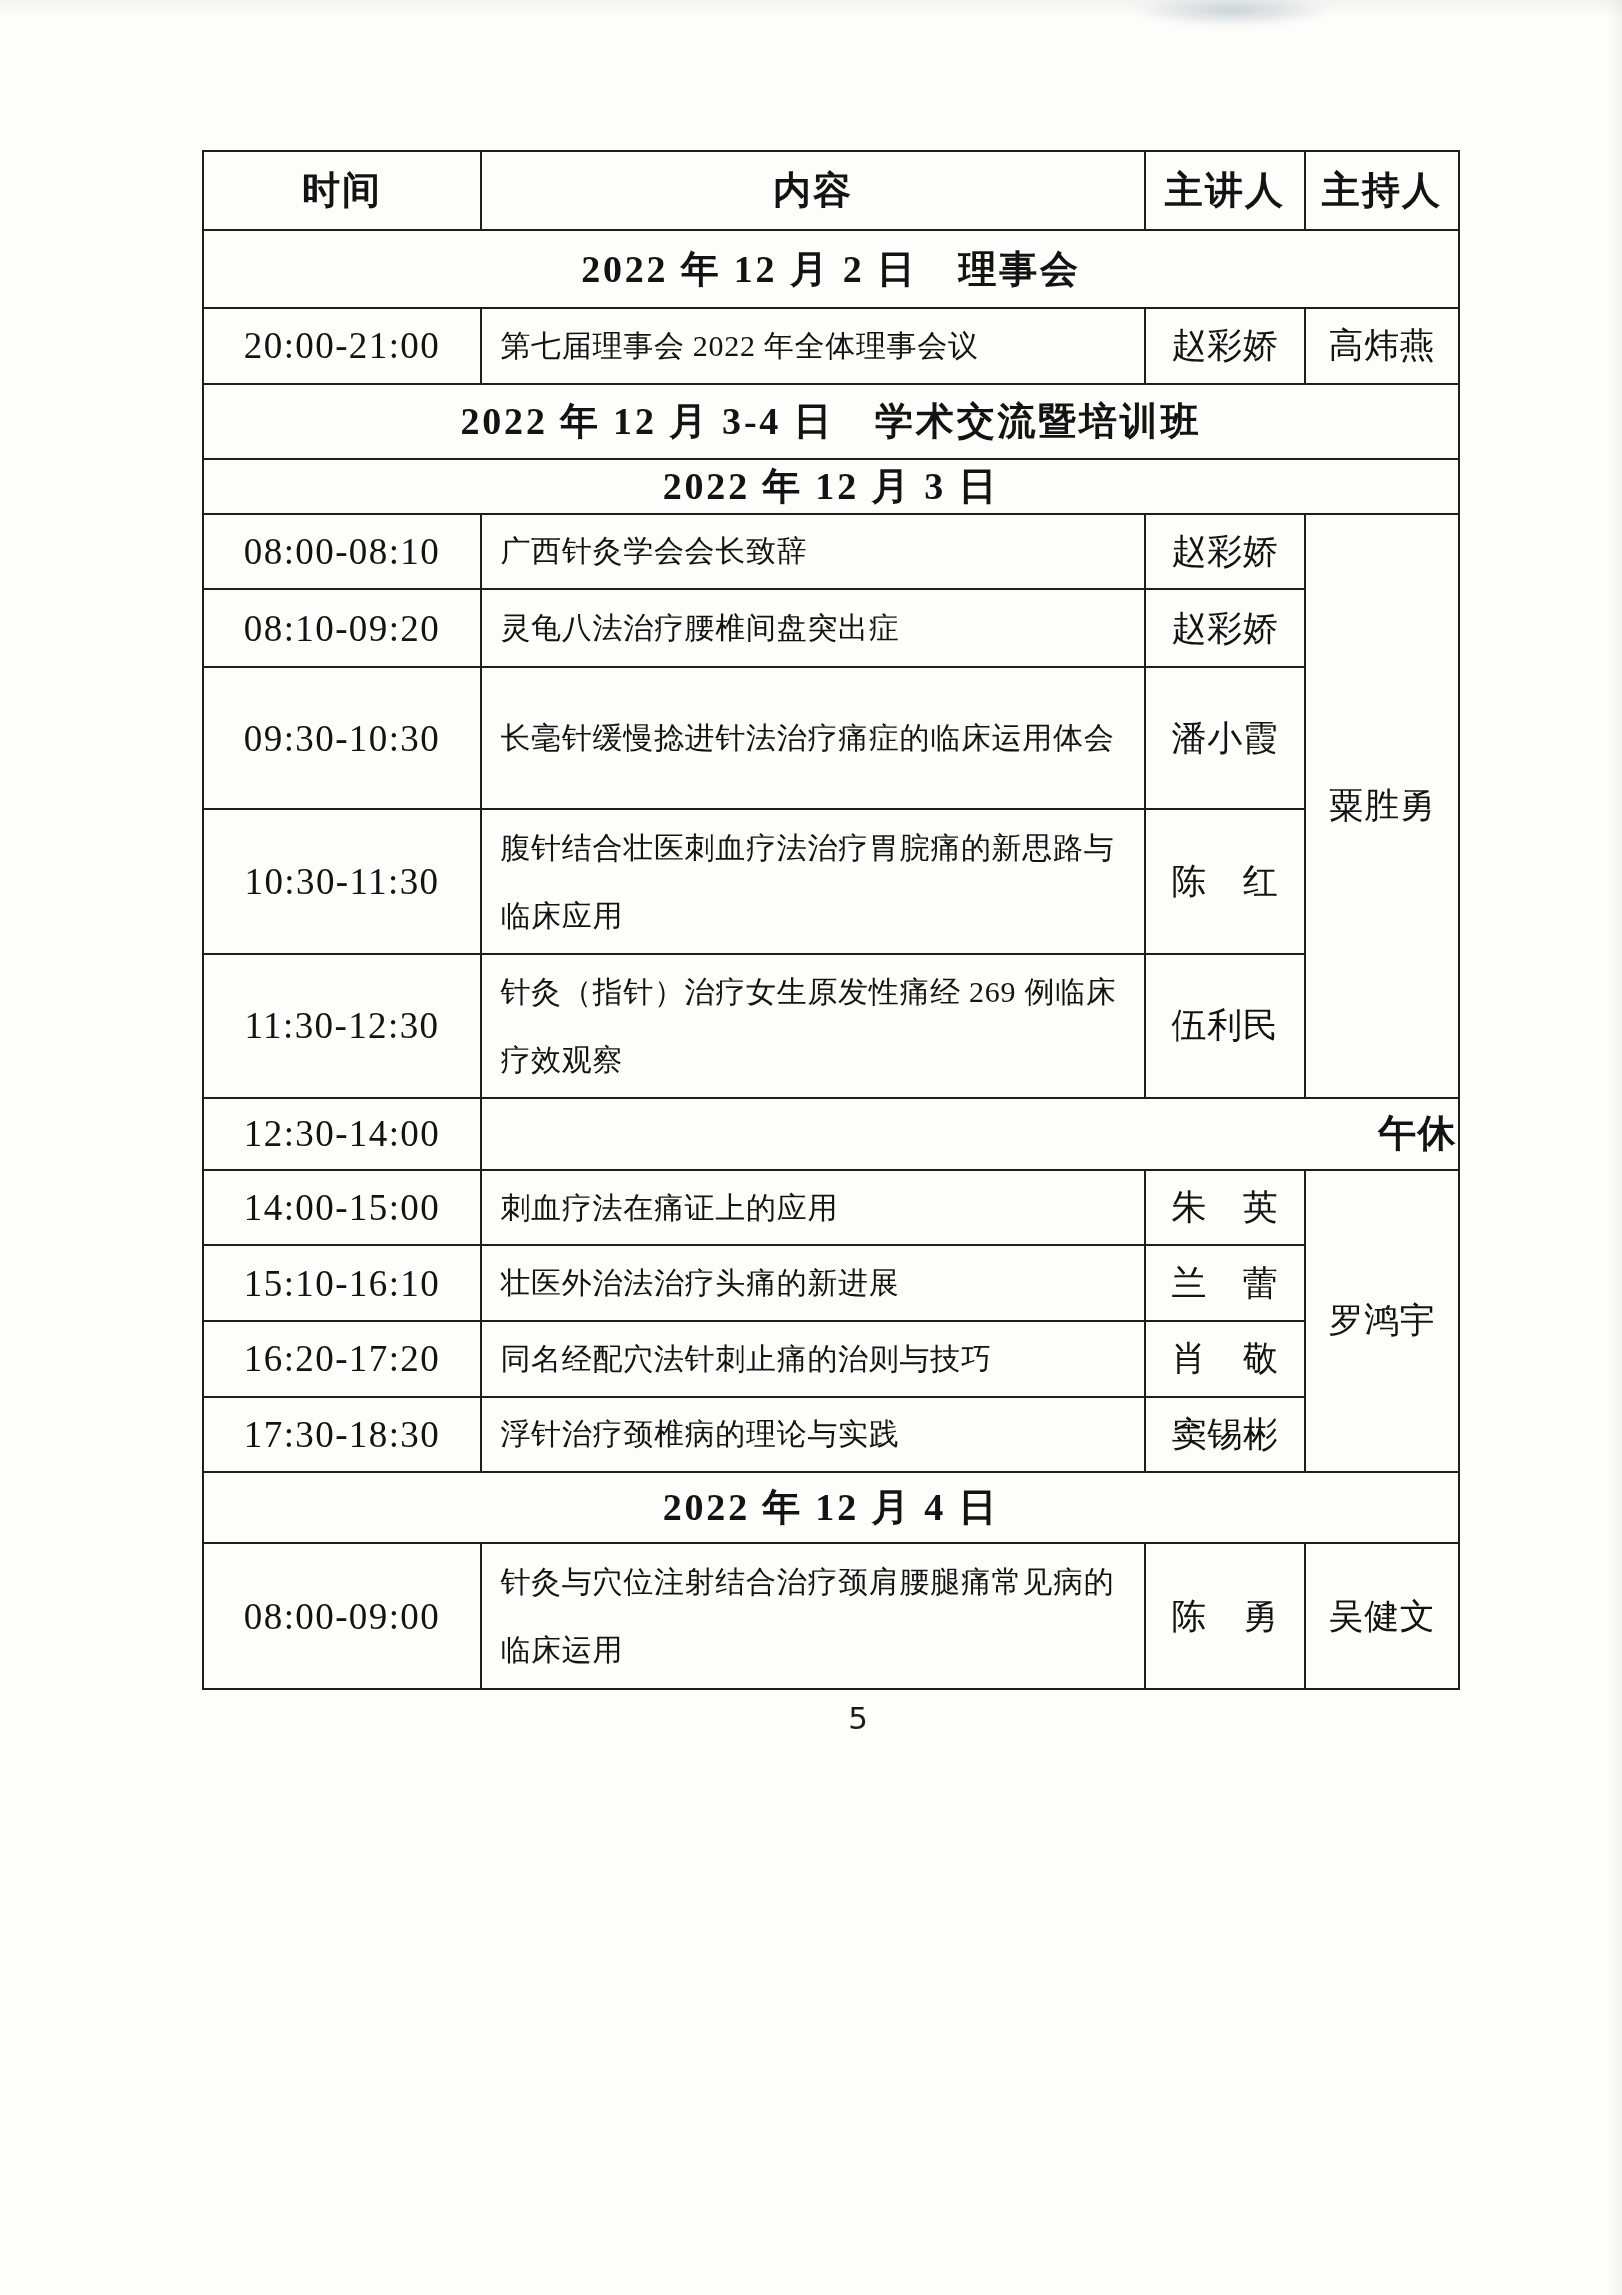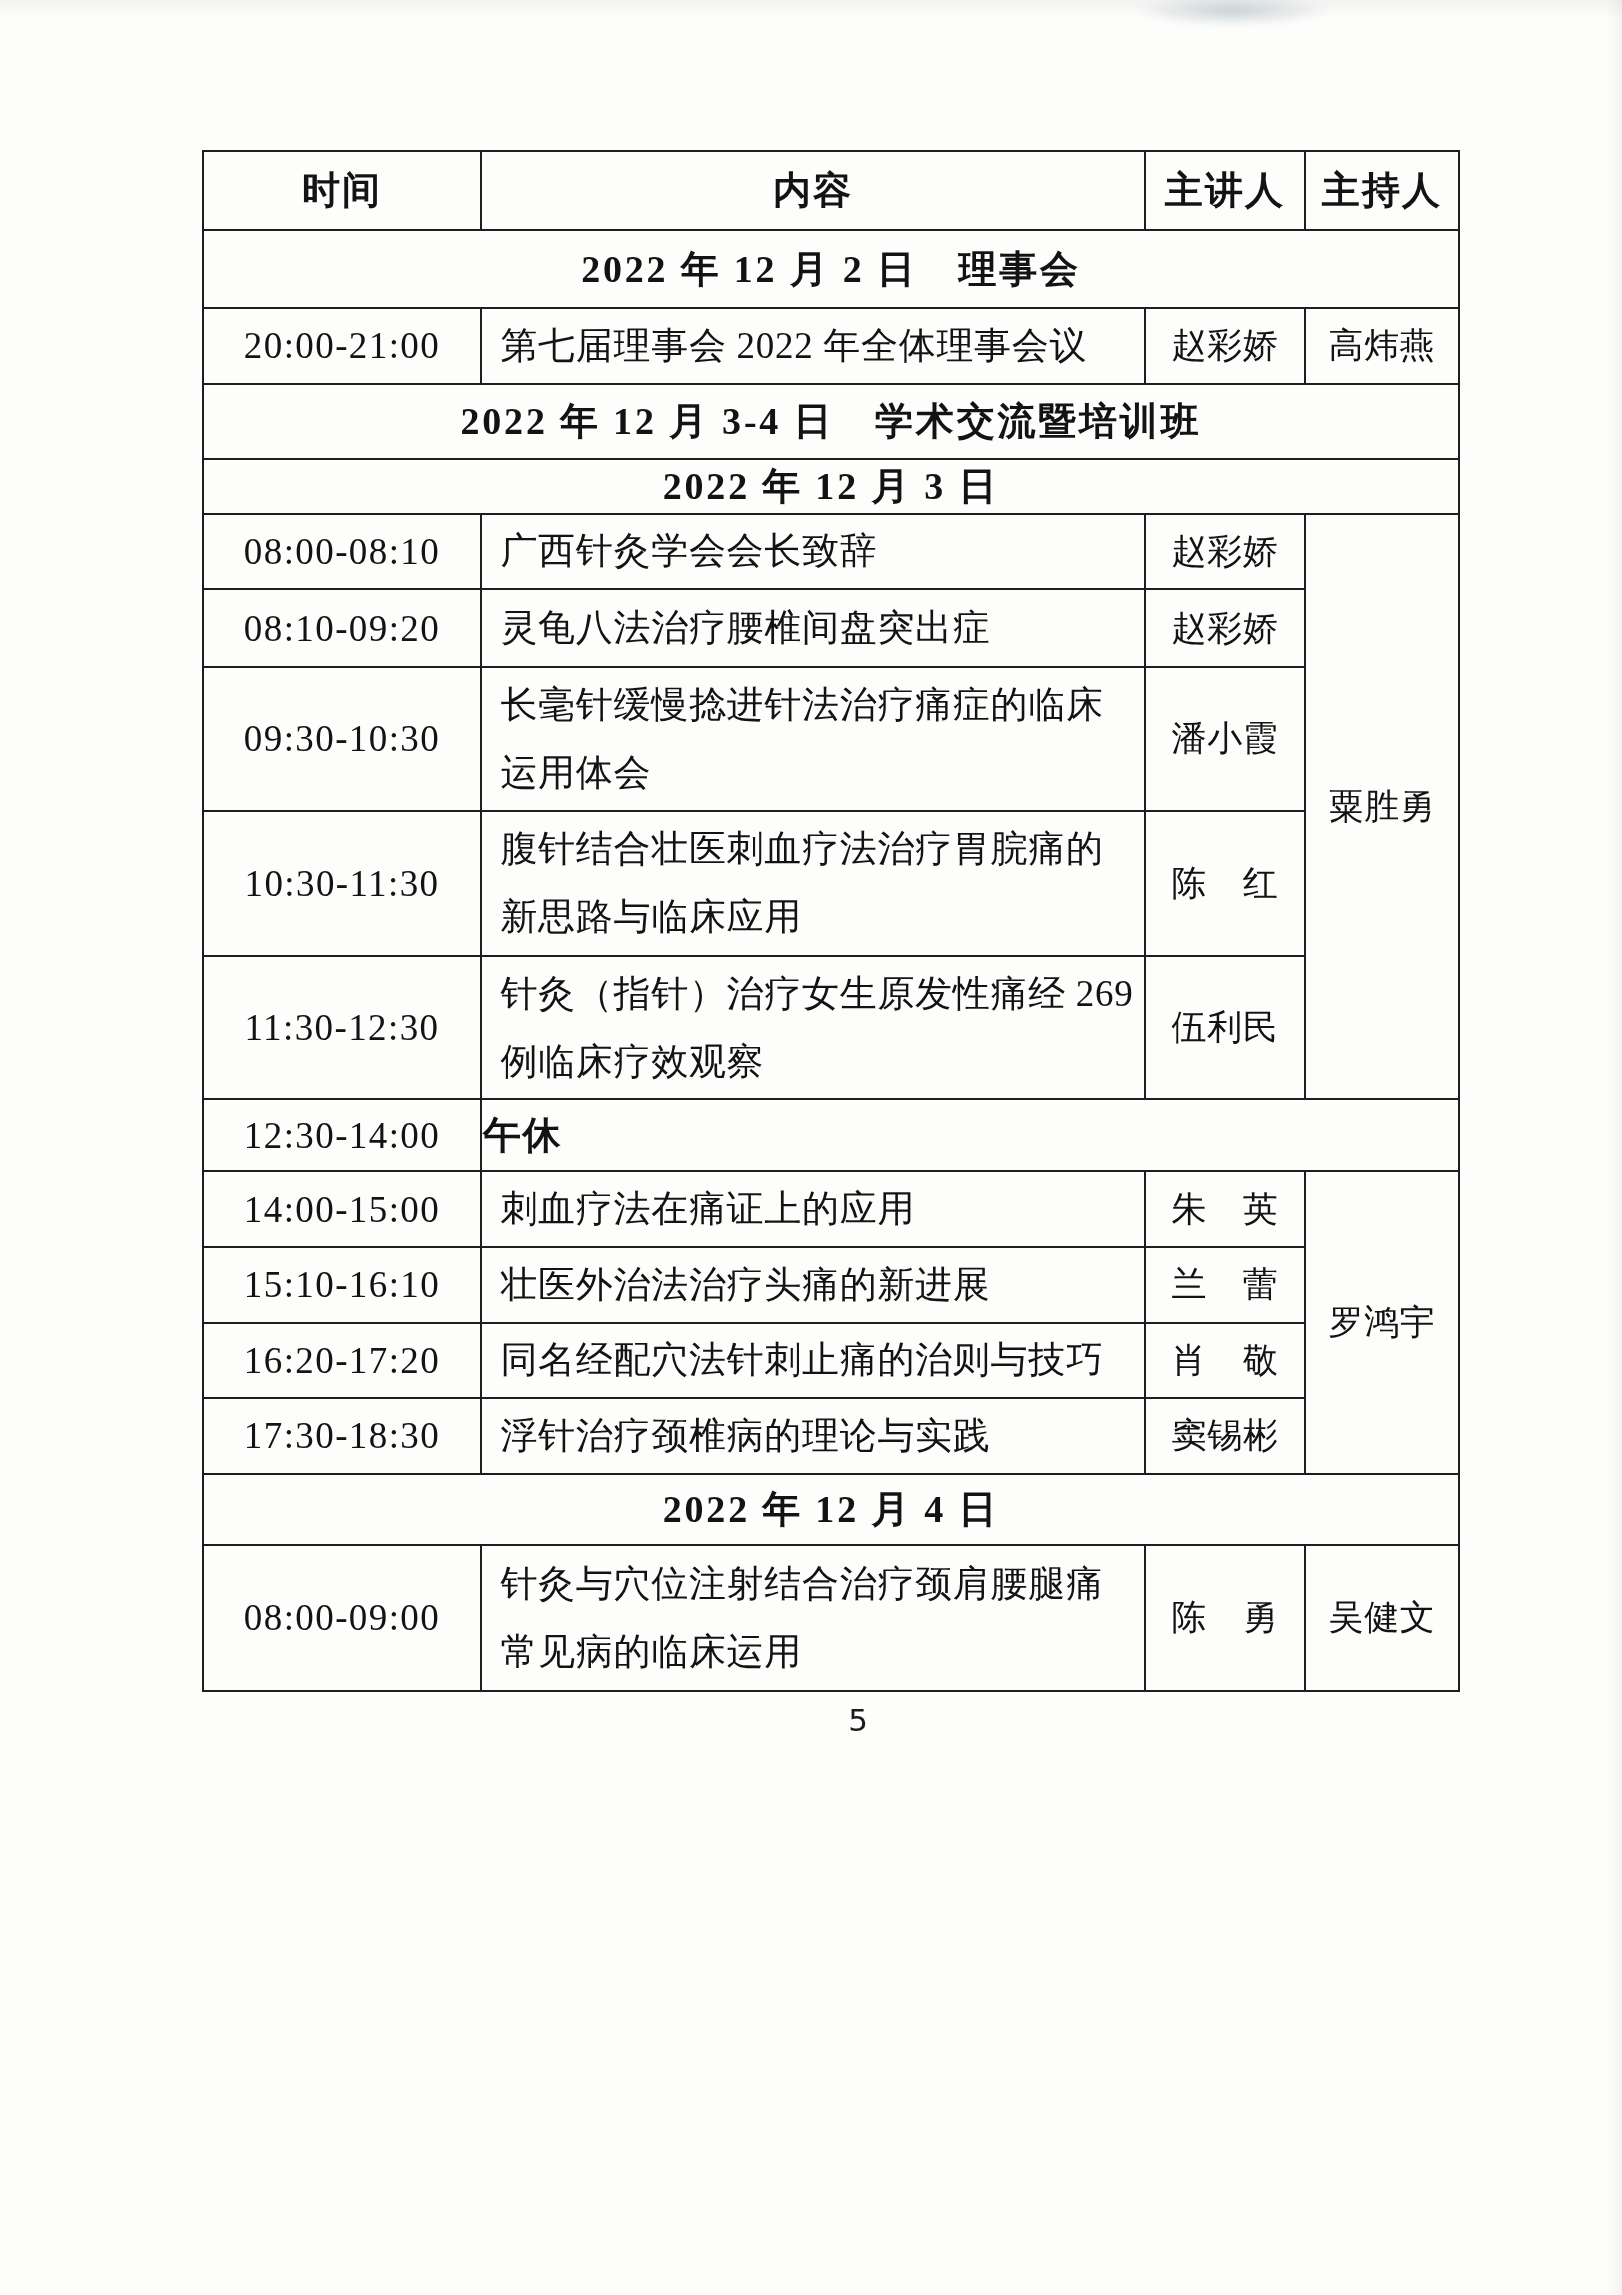--- a/index.html
+++ b/index.html
@@ -52,21 +52,21 @@
   }
   .c-time {
     text-align: center;
     font-size: 37px;
     letter-spacing: 1.4px;
     white-space: nowrap;
   }
   .c-content {
     text-align: left;
     padding: 2.8px 10px 2.8px 18.4px;
-    font-size: 37px;
+    font-size: 30px;
     line-height: 68px;
     letter-spacing: 0.7px;
   }
   .c-speaker, .c-host {
     text-align: center;
     font-size: 35px;
     letter-spacing: 0.7px;
   }
   .head {
     font-weight: 700;
@@ -74,21 +74,21 @@
     text-align: center;
     letter-spacing: 2.1px;
   }
   .section {
     text-align: center;
     font-weight: 700;
     font-size: 38px;
     letter-spacing: 2.8px;
   }
   .break {
-    text-align: left;
+    text-align: right;
     font-weight: 700;
     font-size: 38px;
     letter-spacing: 1.4px;
   }
   .page-number {
     margin-top: 10px;
     text-align: center;
     transform: translateX(47px);
     font-family: "DejaVu Sans", "Liberation Sans", sans-serif;
     font-size: 31px;

